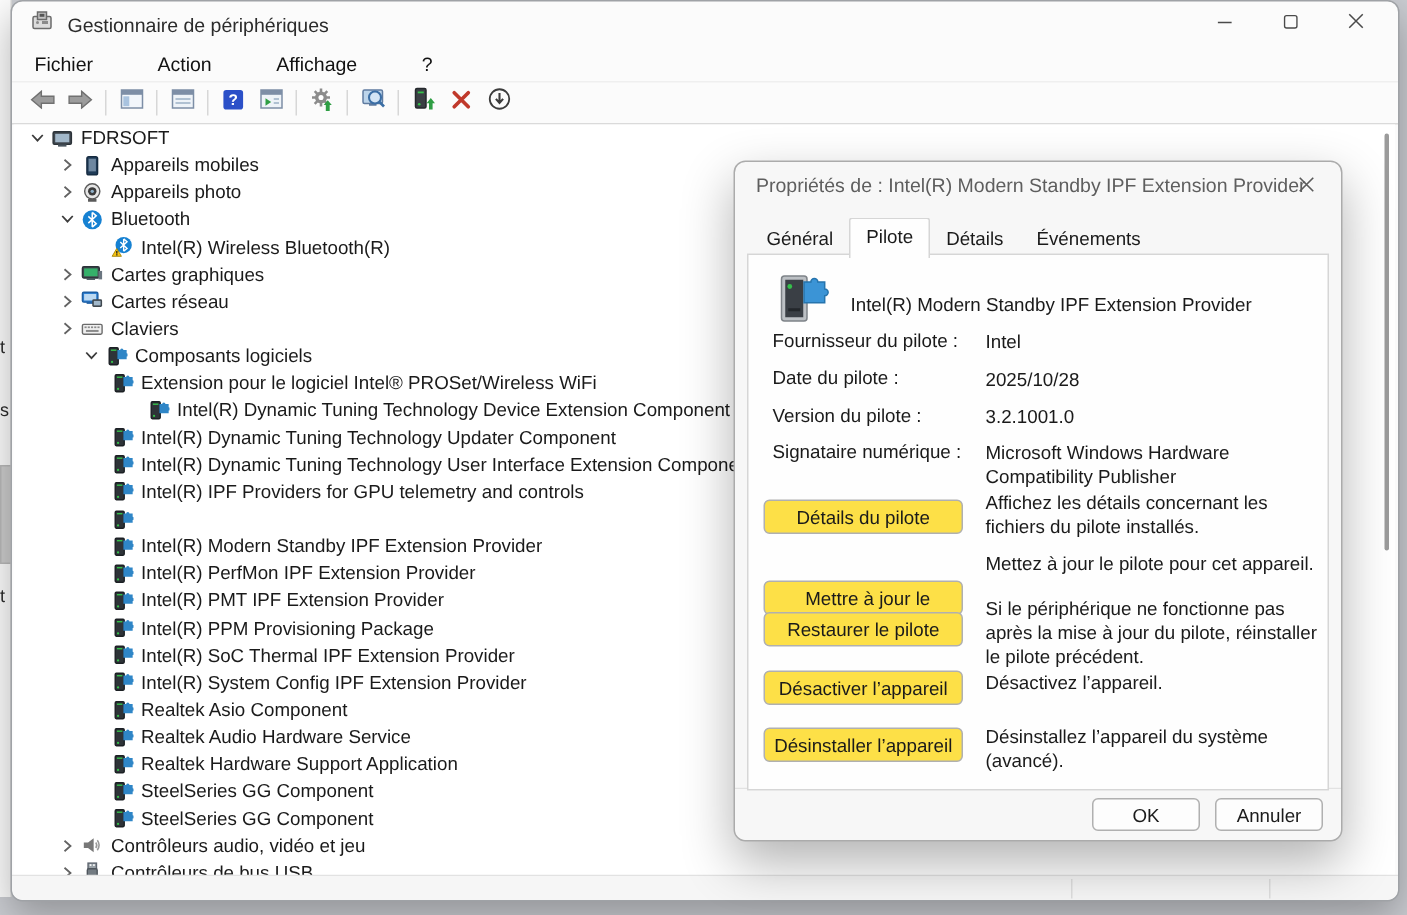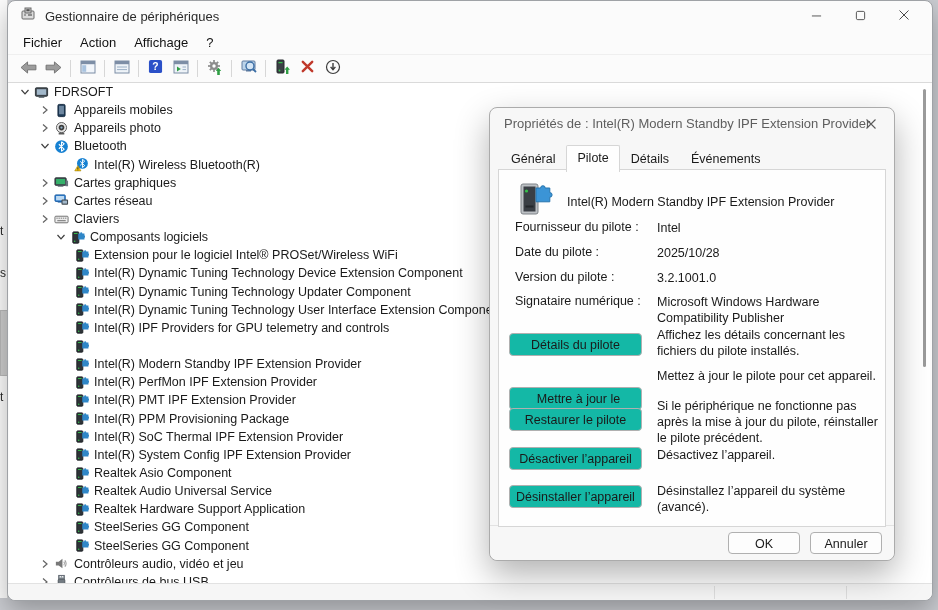--- a/index.html
+++ b/index.html
@@ -19,21 +19,21 @@
   
   .win{
     left:7px;top:0;width:924px;height:599px;background:#fbfbfb;
     border:1px solid #9fa2a6;border-radius:8px;
     box-shadow:0 10px 26px rgba(0,0,0,.28);
   }
   .titlebar{position:relative;height:30px;display:flex;align-items:center;padding-left:12px;gap:9px;}
   .title-text{font-size:13px;color:#2b2b2b;}
   .win-controls{position:absolute;right:6px;top:0;height:30px;display:flex;}
   .win-ctl{width:44px;height:30px;display:flex;align-items:center;justify-content:center;cursor:default;}
-  .menubar{height:23px;display:flex;align-items:center;padding-left:6px;}
+  .menubar{height:23px;display:flex;align-items:center;padding-left:6px;gap:25px;}
   .menu-item{font-size:13px;padding:2px 9px;color:#111;}
   .toolbar{height:27px;display:flex;align-items:center;padding-left:8px;border-top:1px solid #efefef;border-bottom:1px solid #dadada;}
   .tb-btn{width:25px;height:23px;display:flex;align-items:center;justify-content:center;}
   .tb-sep{width:1px;height:17px;background:#d7d7d7;margin:0 4px;}
 
   
   .tree{left:1px;top:82px;width:921px;height:501px;background:#ffffff;overflow:hidden;}
   .tree-row{height:18.15px;display:flex;align-items:center;font-size:12.5px;white-space:nowrap;}
   .tree-row .exp{width:16px;display:flex;align-items:center;justify-content:center;flex:0 0 16px;}
   .tree-row .ic{width:17px;display:flex;align-items:center;justify-content:center;flex:0 0 17px;}
@@ -52,21 +52,21 @@
   .dlg-title{position:absolute;left:14px;top:8px;font-size:13px;color:#5e5e5e;white-space:nowrap;}
   .dlg-close{position:absolute;right:12px;top:6px;width:22px;height:22px;display:flex;align-items:center;justify-content:center;}
   .tabstrip{position:absolute;left:10px;top:37px;display:flex;align-items:flex-end;z-index:3;}
   .tab{font-size:12.5px;padding:4px 10px 5px;color:#1a1a1a;border:1px solid transparent;border-bottom:none;}
   .tab.active{background:#fefefe;border-color:#d6d6d6;border-radius:2px 2px 0 0;padding-top:5px;padding-bottom:7px;margin-bottom:-1px;position:relative;}
   .tabpage{position:absolute;left:8px;top:61px;width:386px;height:356px;background:#fefefe;border:1px solid #d6d6d6;z-index:2;}
   .dev-head{position:absolute;left:14px;top:10px;display:flex;align-items:center;gap:14px;}
   .dev-name{font-size:12.5px;color:#1a1a1a;}
   .fld-label{position:absolute;left:16px;font-size:12.5px;color:#1a1a1a;}
   .fld-value{position:absolute;left:158px;width:222px;font-size:12.5px;color:#1a1a1a;line-height:1.3;}
-  .drv-btn{position:absolute;left:10px;width:133px;height:23px;background:#14b8a6;border:1px solid #b0b0b0;border-radius:4px;font-size:12.5px;font-family:inherit;color:#1a1a1a;text-align:center;line-height:20px;}
+  .drv-btn{position:absolute;left:10px;width:133px;height:23px;background:#fde047;border:1px solid #b0b0b0;border-radius:4px;font-size:12.5px;font-family:inherit;color:#1a1a1a;text-align:center;line-height:20px;}
   .drv-desc{position:absolute;left:158px;width:224px;font-size:12.5px;line-height:1.28;color:#1a1a1a;}
   .dlg-footer{position:absolute;left:0;right:0;bottom:0;height:34px;background:#f7f7f7;border-top:1px solid #e2e2e2;border-radius:0 0 8px 8px;}
   .dlg-btn{position:absolute;top:6px;height:22px;background:#fdfdfd;border:1px solid #b0b0b0;border-radius:4px;font-size:12.5px;font-family:inherit;text-align:center;line-height:20px;color:#1a1a1a;}
   .btn-ok{left:238px;width:72px;}
   .btn-cancel{left:320px;width:72px;}
 </style>
 </head>
 <body>
 
 <div class="abs bg-sliver">
@@ -346,21 +346,21 @@
         <span class="ic">
           <svg width="15" height="15" viewBox="0 0 16 16">
             <rect x="3" y="2" width="6.4" height="12" rx="0.8" fill="#2e3338" stroke="#1c2024"></rect>
             <rect x="4.2" y="3.2" width="3.9" height="1" fill="#35c04a"></rect>
             <circle cx="5" cy="12" r="0.8" fill="#35c04a"></circle>
             <path d="M8.8 3.6 h2 a1.15 1.15 0 1 1 2.3 0 h2.3 v2.3 a1.15 1.15 0 1 1 0 2.3 v2 H8.8 Z" fill="#2f86c7"></path>
           </svg>
         </span>
         <span class="lbl">Extension pour le logiciel Intel® PROSet/Wireless WiFi</span>
       </div>
-      <div class="tree-row" style="padding-left: 48px;">
+      <div class="tree-row" style="padding-left: 72px;">
         <span class="exp"></span>
         <span class="ic">
           <svg width="15" height="15" viewBox="0 0 16 16">
             <rect x="3" y="2" width="6.4" height="12" rx="0.8" fill="#2e3338" stroke="#1c2024"></rect>
             <rect x="4.2" y="3.2" width="3.9" height="1" fill="#35c04a"></rect>
             <circle cx="5" cy="12" r="0.8" fill="#35c04a"></circle>
             <path d="M8.8 3.6 h2 a1.15 1.15 0 1 1 2.3 0 h2.3 v2.3 a1.15 1.15 0 1 1 0 2.3 v2 H8.8 Z" fill="#2f86c7"></path>
           </svg>
         </span>
         <span class="lbl">Intel(R) Dynamic Tuning Technology Device Extension Component</span>
@@ -499,21 +499,21 @@
       <div class="tree-row" style="padding-left: 48px;">
         <span class="exp"></span>
         <span class="ic">
           <svg width="15" height="15" viewBox="0 0 16 16">
             <rect x="3" y="2" width="6.4" height="12" rx="0.8" fill="#2e3338" stroke="#1c2024"></rect>
             <rect x="4.2" y="3.2" width="3.9" height="1" fill="#35c04a"></rect>
             <circle cx="5" cy="12" r="0.8" fill="#35c04a"></circle>
             <path d="M8.8 3.6 h2 a1.15 1.15 0 1 1 2.3 0 h2.3 v2.3 a1.15 1.15 0 1 1 0 2.3 v2 H8.8 Z" fill="#2f86c7"></path>
           </svg>
         </span>
-        <span class="lbl">Realtek Audio Universal Service</span>
+        <span class="lbl">Realtek Audio Hardware Service</span>
       </div>
       <div class="tree-row" style="padding-left: 48px;">
         <span class="exp"></span>
         <span class="ic">
           <svg width="15" height="15" viewBox="0 0 16 16">
             <rect x="3" y="2" width="6.4" height="12" rx="0.8" fill="#2e3338" stroke="#1c2024"></rect>
             <rect x="4.2" y="3.2" width="3.9" height="1" fill="#35c04a"></rect>
             <circle cx="5" cy="12" r="0.8" fill="#35c04a"></circle>
             <path d="M8.8 3.6 h2 a1.15 1.15 0 1 1 2.3 0 h2.3 v2.3 a1.15 1.15 0 1 1 0 2.3 v2 H8.8 Z" fill="#2f86c7"></path>
           </svg>

